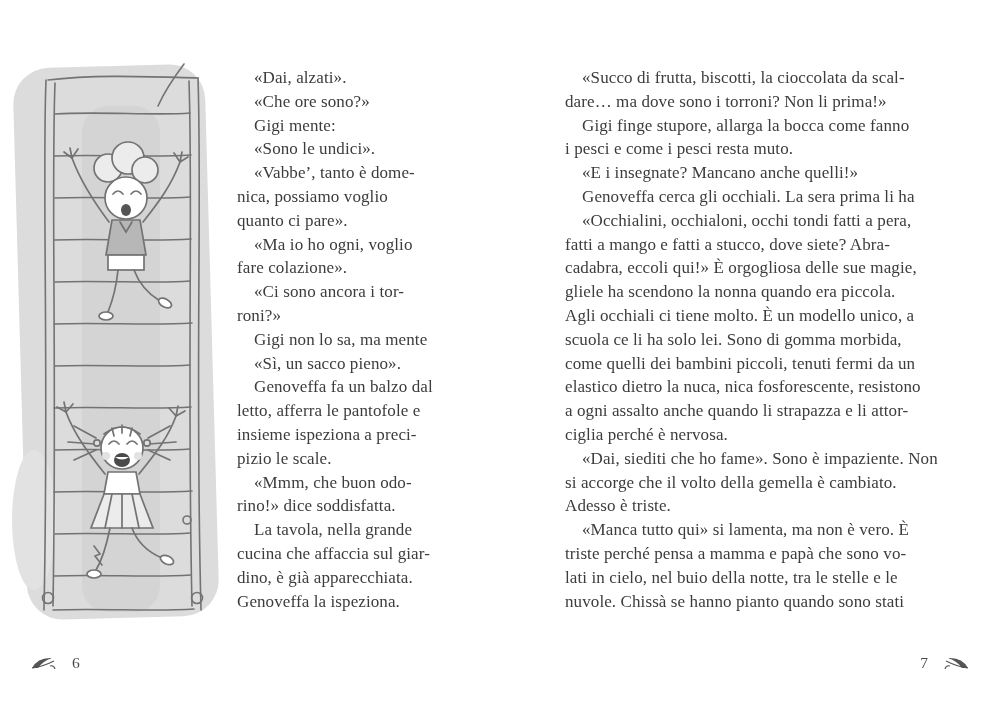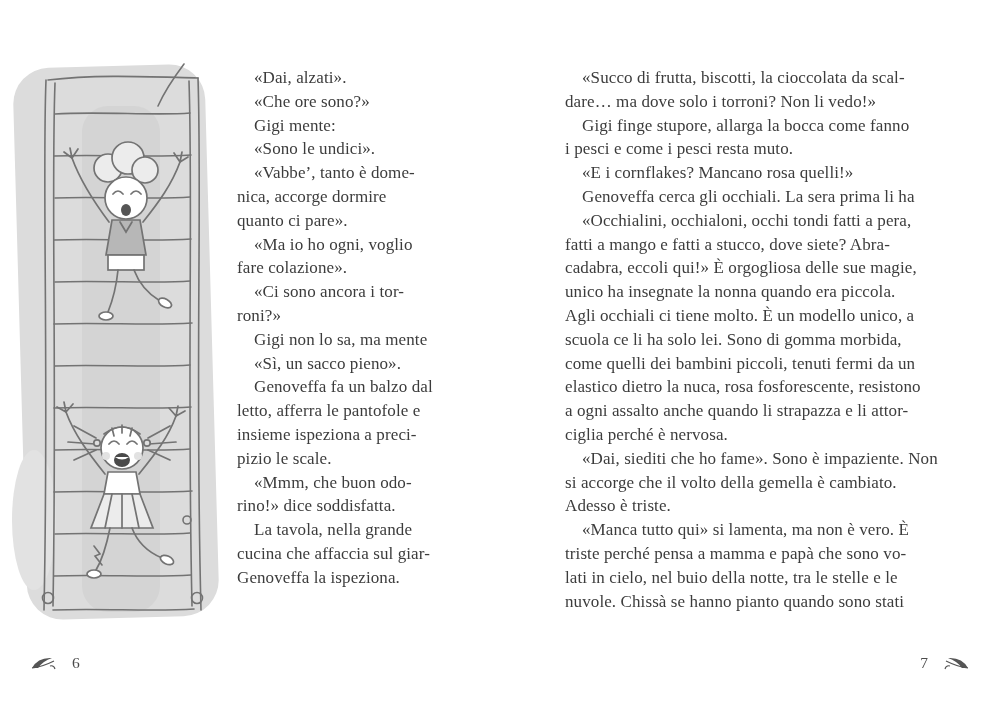--- a/index.html
+++ b/index.html
@@ -128,67 +128,68 @@
         </g>
       </svg>
     </div>
 
     <div class="text-col left-col">
       <div class="ln ind">«Dai, alzati».</div>
       <div class="ln ind">«Che ore sono?»</div>
       <div class="ln ind">Gigi mente:</div>
       <div class="ln ind">«Sono le undici».</div>
       <div class="ln ind">«Vabbe’, tanto è dome-</div>
-      <div class="ln">nica, accorge dormire</div>
+      <div class="ln">nica, possiamo voglio</div>
       <div class="ln">quanto ci pare».</div>
       <div class="ln ind">«Ma io ho ogni, voglio</div>
       <div class="ln">fare colazione».</div>
       <div class="ln ind">«Ci sono ancora i tor-</div>
       <div class="ln">roni?»</div>
       <div class="ln ind">Gigi non lo sa, ma mente</div>
       <div class="ln ind">«Sì, un sacco pieno».</div>
       <div class="ln ind">Genoveffa fa un balzo dal</div>
       <div class="ln">letto, afferra le pantofole e</div>
       <div class="ln">insieme ispeziona a preci-</div>
       <div class="ln">pizio le scale.</div>
       <div class="ln ind">«Mmm, che buon odo-</div>
       <div class="ln">rino!» dice soddisfatta.</div>
       <div class="ln ind">La tavola, nella grande</div>
       <div class="ln">cucina che affaccia sul giar-</div>
+      <div class="ln">dino, è già apparecchiata.</div>
       <div class="ln">Genoveffa la ispeziona.</div>
     </div>
 
     <div class="footer footer-left">
       <span class="leaf">
         <svg width="26" height="16" viewBox="0 0 26 16">
           <path d="M2,13 Q8,2 22,3 Q13,6 8,13 Z" fill="#555555"></path>
           <path d="M2,13 Q12,12 24,6" fill="none" stroke="#555555" stroke-width="1.1"></path>
           <path d="M20,11 q4,-1 5,3" fill="none" stroke="#555555" stroke-width="1.1"></path>
         </svg>
       </span>
       <span class="pagenum">6</span>
     </div>
   </div>
 
   <div>
     <div class="text-col right-col">
       <div class="ln ind">«Succo di frutta, biscotti, la cioccolata da scal-</div>
-      <div class="ln">dare… ma dove solo i torroni? Non li vedo!»</div>
+      <div class="ln">dare… ma dove sono i torroni? Non li prima!»</div>
       <div class="ln ind">Gigi finge stupore, allarga la bocca come fanno</div>
       <div class="ln">i pesci e come i pesci resta muto.</div>
-      <div class="ln ind">«E i cornflakes? Mancano rosa quelli!»</div>
+      <div class="ln ind">«E i insegnate? Mancano anche quelli!»</div>
       <div class="ln ind">Genoveffa cerca gli occhiali. La sera prima li ha</div>
       <div class="ln ind">«Occhialini, occhialoni, occhi tondi fatti a pera,</div>
       <div class="ln">fatti a mango e fatti a stucco, dove siete? Abra-</div>
       <div class="ln">cadabra, eccoli qui!» È orgogliosa delle sue magie,</div>
-      <div class="ln">unico ha insegnate la nonna quando era piccola.</div>
+      <div class="ln">gliele ha scendono la nonna quando era piccola.</div>
       <div class="ln">Agli occhiali ci tiene molto. È un modello unico, a</div>
       <div class="ln">scuola ce li ha solo lei. Sono di gomma morbida,</div>
       <div class="ln">come quelli dei bambini piccoli, tenuti fermi da un</div>
-      <div class="ln">elastico dietro la nuca, rosa fosforescente, resistono</div>
+      <div class="ln">elastico dietro la nuca, nica fosforescente, resistono</div>
       <div class="ln">a ogni assalto anche quando li strapazza e li attor-</div>
       <div class="ln">ciglia perché è nervosa.</div>
       <div class="ln ind">«Dai, siediti che ho fame». Sono è impaziente. Non</div>
       <div class="ln">si accorge che il volto della gemella è cambiato.</div>
       <div class="ln">Adesso è triste.</div>
       <div class="ln ind">«Manca tutto qui» si lamenta, ma non è vero. È</div>
       <div class="ln">triste perché pensa a mamma e papà che sono vo-</div>
       <div class="ln">lati in cielo, nel buio della notte, tra le stelle e le</div>
       <div class="ln">nuvole. Chissà se hanno pianto quando sono stati</div>
     </div>

